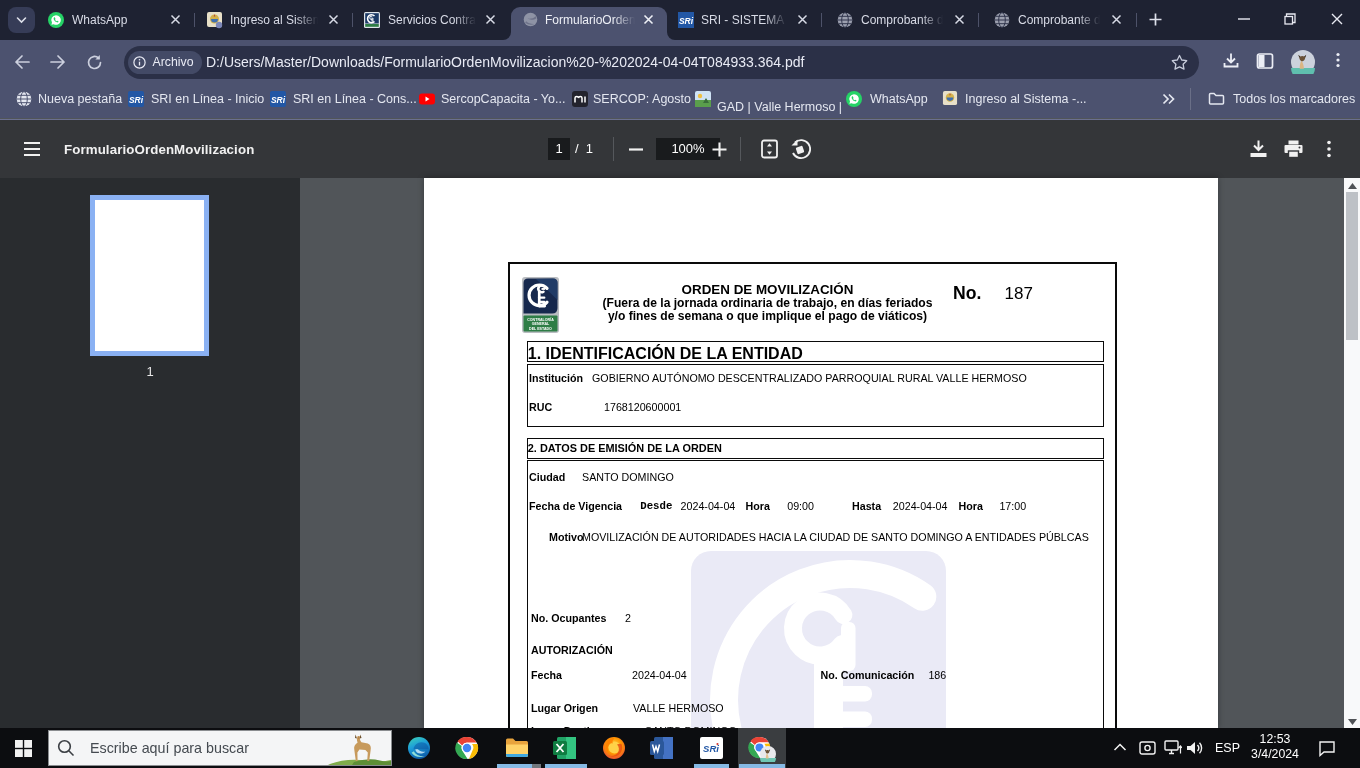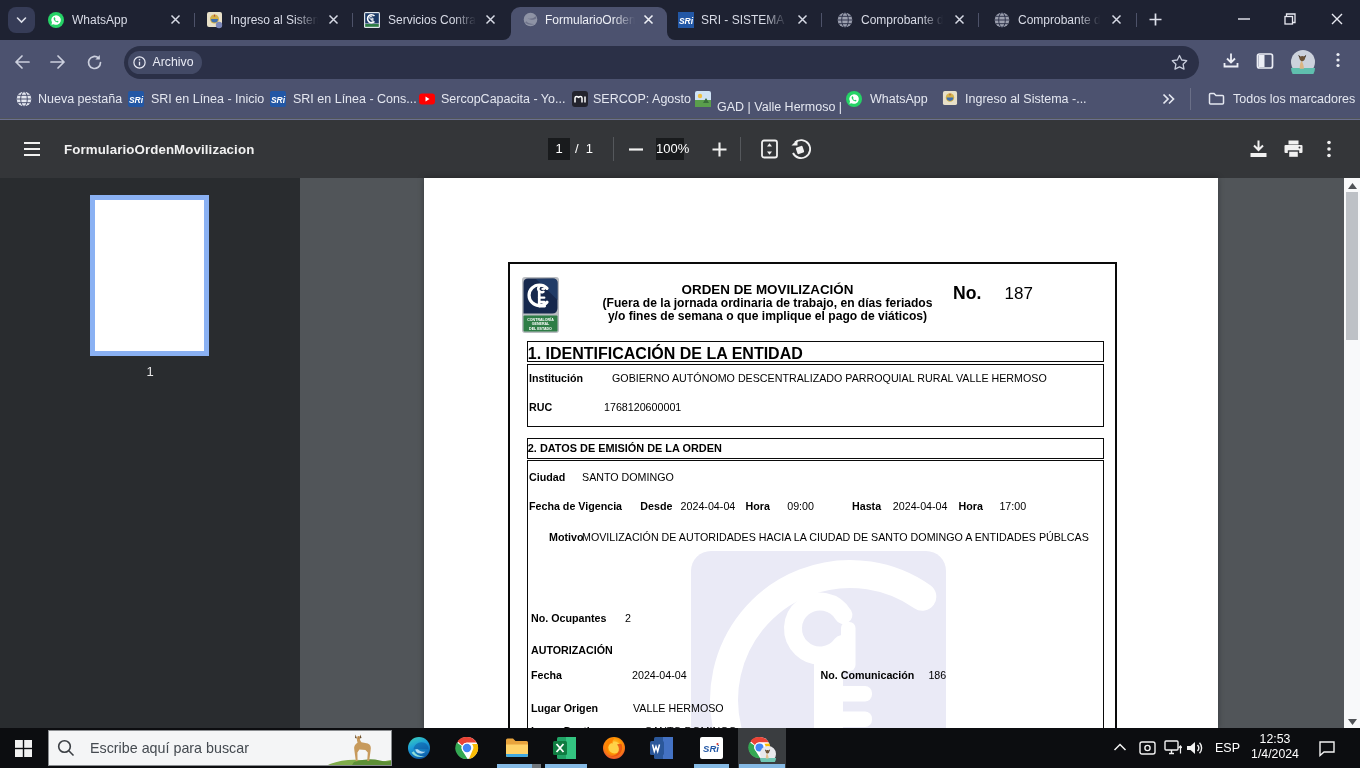--- a/index.html
+++ b/index.html
@@ -140,20 +140,21 @@
     <path d="M13.8 1 L13.8 5.4 L9.4 5.4 Z" fill="#ccd0de"></path>
   </svg>
 
 <div class="abs" style="left:124px; top:46px; width:1075px; height:33px; border-radius:17px; background:#2b3047;">
   <div style="position:absolute; left:3.5px; top:5px; height:23px; border-radius:12px; background:#434a66; color:#e9ebf5; font-size:12.3px; line-height:23px; padding:0 8px 0 25px;">Archivo</div>
   <svg style="position:absolute; left:9px; top:10px;" width="13" height="13" viewBox="0 0 13 13">
       <circle cx="6.5" cy="6.5" r="5.6" stroke="#e9ebf5" stroke-width="1.2" fill="none"></circle>
       <path d="M6.5 5.7 V9.5" stroke="#e9ebf5" stroke-width="1.3"></path>
       <circle cx="6.5" cy="3.8" r="0.8" fill="#e9ebf5"></circle>
     </svg>
+  <div style="position:absolute; left:82px; top:8px; font-size:14px; color:#e9ebf5; white-space:nowrap;">D:/Users/Master/Downloads/FormularioOrdenMovilizacion%20-%202024-04-04T084933.364.pdf</div>
   <svg style="position:absolute; left:1047px; top:8px;" width="17" height="17" viewBox="0 0 17 17">
       <path d="M8.5 1.5 L10.7 6 L15.7 6.7 L12.1 10.2 L13 15.1 L8.5 12.8 L4 15.1 L4.9 10.2 L1.3 6.7 L6.3 6 Z" stroke="#c7ccdb" stroke-width="1.3" fill="none" stroke-linejoin="round"></path>
     </svg>
 </div>
 
 <svg class="abs" style="left:1222px; top:52px;" width="18" height="18" viewBox="0 0 18 18">
     <path d="M9 1.5 V10 M5 6.5 L9 10.5 L13 6.5" stroke="#eceef5" stroke-width="1.8" fill="none"></path>
     <path d="M2.5 11 V14.5 H15.5 V11" stroke="#eceef5" stroke-width="1.8" fill="none"></path>
   </svg>
 
@@ -237,21 +238,21 @@
 <svg class="abs" style="left:23px; top:141px;" width="18" height="16" viewBox="0 0 18 16">
     <path d="M1 2 H17 M1 8 H17 M1 14 H17" stroke="#f1f1f1" stroke-width="2"></path>
   </svg>
 <div class="abs" style="left:64px; top:141.5px; color:#f1f1f1; font-size:13.3px; font-weight:bold; letter-spacing:0.1px;">FormularioOrdenMovilizacion</div>
 <div class="darkbox" style="left:548px; top:138px; width:22px;">1</div>
 <div class="abs" style="left:575px; top:138px; color:#fff; font-size:13px; line-height:22px;">/&nbsp;&nbsp;1</div>
 <div class="abs" style="left:613px; top:137px; width:1px; height:24px; background:#55585c;"></div>
 <svg class="abs" style="left:629px; top:148px;" width="14" height="3" viewBox="0 0 14 3">
     <path d="M0 1.5 H14" stroke="#f1f1f1" stroke-width="2.2"></path>
   </svg>
-<div class="darkbox" style="left:656px; top:138px; width:28px;">100%</div>
+<div class="darkbox" style="left:656px; top:138px; width:64px;">100%</div>
 <svg class="abs" style="left:712px; top:142px;" width="15" height="15" viewBox="0 0 15 15">
     <path d="M7.5 0.5 V14.5 M0.5 7.5 H14.5" stroke="#f1f1f1" stroke-width="2.1"></path>
   </svg>
 <div class="abs" style="left:740px; top:137px; width:1px; height:24px; background:#55585c;"></div>
 <svg class="abs" style="left:761px; top:139px;" width="17" height="20" viewBox="0 0 17 20">
     <rect x="1" y="1.5" width="15" height="17" rx="2" stroke="#f1f1f1" stroke-width="1.8" fill="none"></rect>
     <path d="M8.5 4.2 L11 7.4 H6 Z" fill="#f1f1f1"></path>
     <path d="M8.5 15.8 L11 12.6 H6 Z" fill="#f1f1f1"></path>
   </svg>
 <svg class="abs" style="left:790px; top:139px;" width="21" height="21" viewBox="0 0 21 21">
@@ -325,31 +326,31 @@
 
   <div class="doc b" style="left:178px; top:103.5px; width:331px; text-align:center; font-size:13.4px;">ORDEN DE MOVILIZACIÓN</div>
   <div class="doc b" style="left:178px; top:118.6px; width:331px; text-align:center; font-size:12.1px; line-height:12.9px; white-space:normal;">(Fuera de la jornada ordinaria de trabajo, en días feriados y/o fines de semana o que implique el pago de viáticos)</div>
   <div class="doc b" style="left:529px; top:104.9px; font-size:17.6px;">No.</div>
   <div class="doc" style="left:580.5px; top:106.2px; font-size:17px;">187</div>
 
   <div style="position:absolute; left:102.5px; top:162.5px; width:577.5px; height:21px; border:1.6px solid #0a0a0a;"></div>
   <div class="doc b" style="left:103.8px; top:166.5px; font-size:16px;">1. IDENTIFICACIÓN DE LA ENTIDAD</div>
   <div style="position:absolute; left:102.5px; top:185.5px; width:577.5px; height:63px; border:1.6px solid #0a0a0a;"></div>
   <div class="doc b" style="left:105px; top:193.5px;">Institución</div>
-  <div class="doc" style="left:188px; top:193.5px;">GOBIERNO AUTÓNOMO DESCENTRALIZADO PARROQUIAL RURAL VALLE HERMOSO</div>
+  <div class="doc" style="left:168px; top:193.5px;">GOBIERNO AUTÓNOMO DESCENTRALIZADO PARROQUIAL RURAL VALLE HERMOSO</div>
   <div class="doc b" style="left:105px; top:222.8px;">RUC</div>
   <div class="doc" style="left:180px; top:222.8px;">1768120600001</div>
 
   <div style="position:absolute; left:102.5px; top:259.5px; width:577.5px; height:21.5px; border:1.6px solid #0a0a0a;"></div>
   <div class="doc b" style="left:103.8px; top:264px; font-size:10.9px;">2. DATOS DE EMISIÓN DE LA ORDEN</div>
   <div style="position:absolute; left:102.5px; top:281.5px; width:577.5px; height:269px; border:1.6px solid #0a0a0a; border-bottom:none;"></div>
   <div class="doc b" style="left:105px; top:293.3px;">Ciudad</div>
   <div class="doc" style="left:158px; top:293.3px;">SANTO DOMINGO</div>
   <div class="doc b" style="left:105px; top:322.3px;">Fecha de Vigencia</div>
-  <div class="doc b" style="left:216.3px; top:322.3px;">Desde</div>
+  <div class="doc b" style="left:216.3px; top:322.3px;font-family:Liberation Mono, monospace;">Desde</div>
   <div class="doc" style="left:256.6px; top:322.3px;">2024-04-04</div>
   <div class="doc b" style="left:321.5px; top:322.3px;">Hora</div>
   <div class="doc" style="left:363.2px; top:322.3px;">09:00</div>
   <div class="doc b" style="left:428px; top:322.3px;">Hasta</div>
   <div class="doc" style="left:468.8px; top:322.3px;">2024-04-04</div>
   <div class="doc b" style="left:534.6px; top:322.3px;">Hora</div>
   <div class="doc" style="left:575.4px; top:322.3px;">17:00</div>
   <div class="doc b" style="left:105px; top:352.9px;padding-left:20px;">Motivo</div>
   <div class="doc" style="left:158px; top:352.9px;">MOVILIZACIÓN DE AUTORIDADES HACIA LA CIUDAD DE SANTO DOMINGO A ENTIDADES PÚBLCAS</div>
   <div class="doc b" style="left:107px; top:434.1px;">No. Ocupantes</div>
@@ -481,16 +482,16 @@
     <rect x="1" y="1" width="13" height="9" rx="1" stroke="#f2f2f2" stroke-width="1.4" fill="none"></rect>
     <path d="M5 13.5 H10 M7.5 10 V13.5" stroke="#f2f2f2" stroke-width="1.4"></path>
     <path d="M16.5 6 V13.5 M14.5 8 L16.5 6 L18 8" stroke="#f2f2f2" stroke-width="1.2" fill="none"></path>
   </svg>
 <svg class="abs" style="left:1186px; top:740px;" width="18" height="16" viewBox="0 0 18 16">
     <path d="M1 6 H4.5 L9 2 V14 L4.5 10 H1 Z" fill="#f2f2f2"></path>
     <path d="M11.5 5 A4.5 4.5 0 0 1 11.5 11 M13.5 2.8 A7.5 7.5 0 0 1 13.5 13.2" stroke="#f2f2f2" stroke-width="1.4" fill="none"></path>
   </svg>
 <div class="wlab" style="left:1215px; top:741px; font-size:12.5px;">ESP</div>
 <div class="wlab" style="left:1252px; top:732px; width:46px; text-align:center; font-size:12.3px;">12:53</div>
-<div class="wlab" style="left:1248px; top:747px; width:54px; text-align:center; font-size:12.3px;">1/4/2024</div>
+<div class="wlab" style="left:1248px; top:747px; width:54px; text-align:center; font-size:12.3px;">3/4/2024</div>
 <svg class="abs" style="left:1318px; top:740px;" width="18" height="17" viewBox="0 0 18 17">
     <path d="M2 2 H16 V12 H6 L2 15.5 Z" stroke="#f2f2f2" stroke-width="1.4" fill="none"></path>
   </svg>
 
 </body></html>

